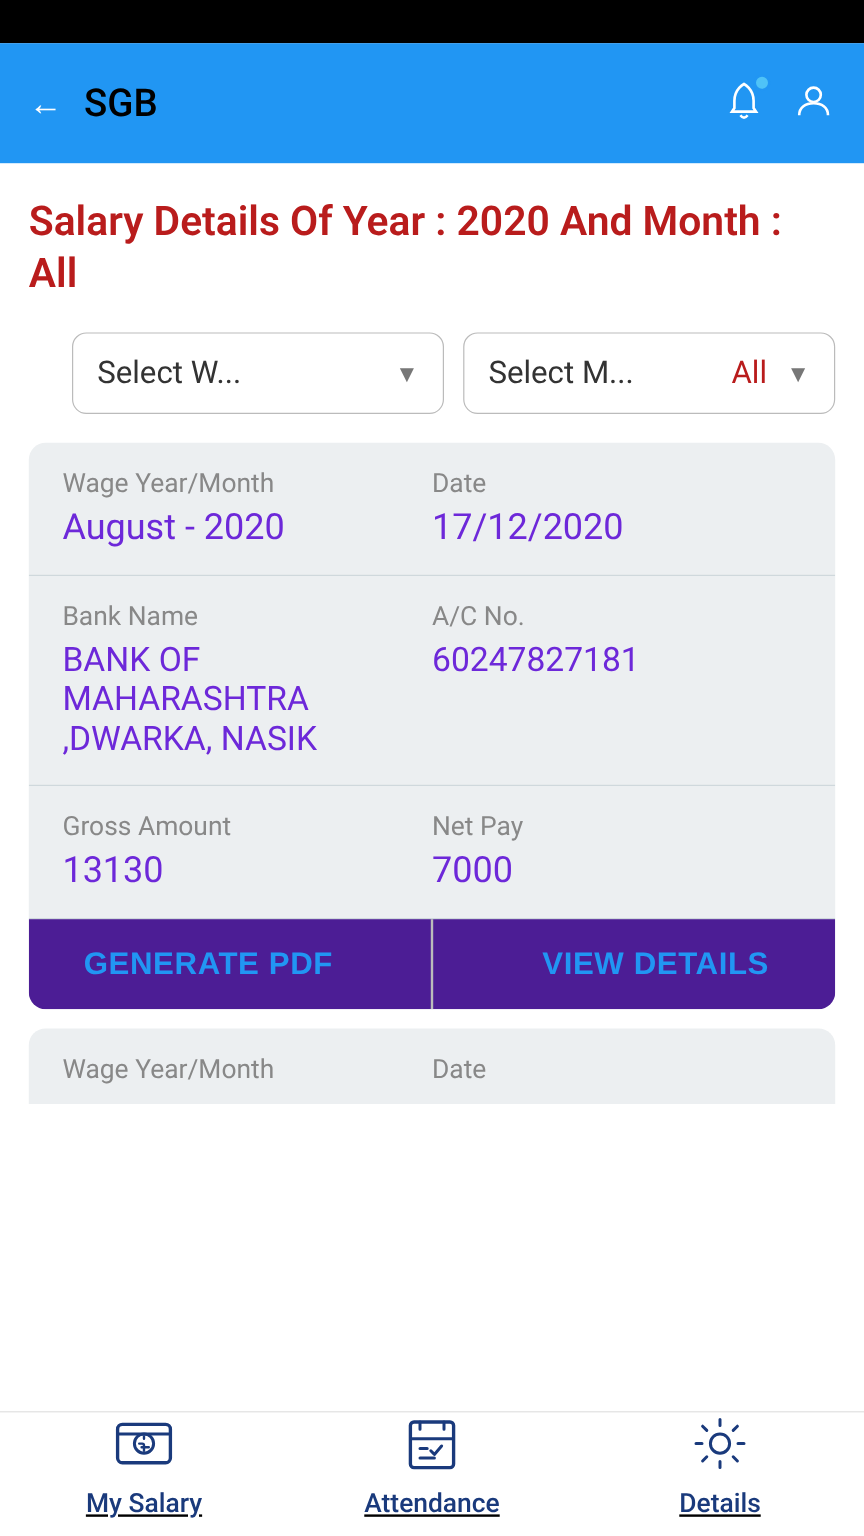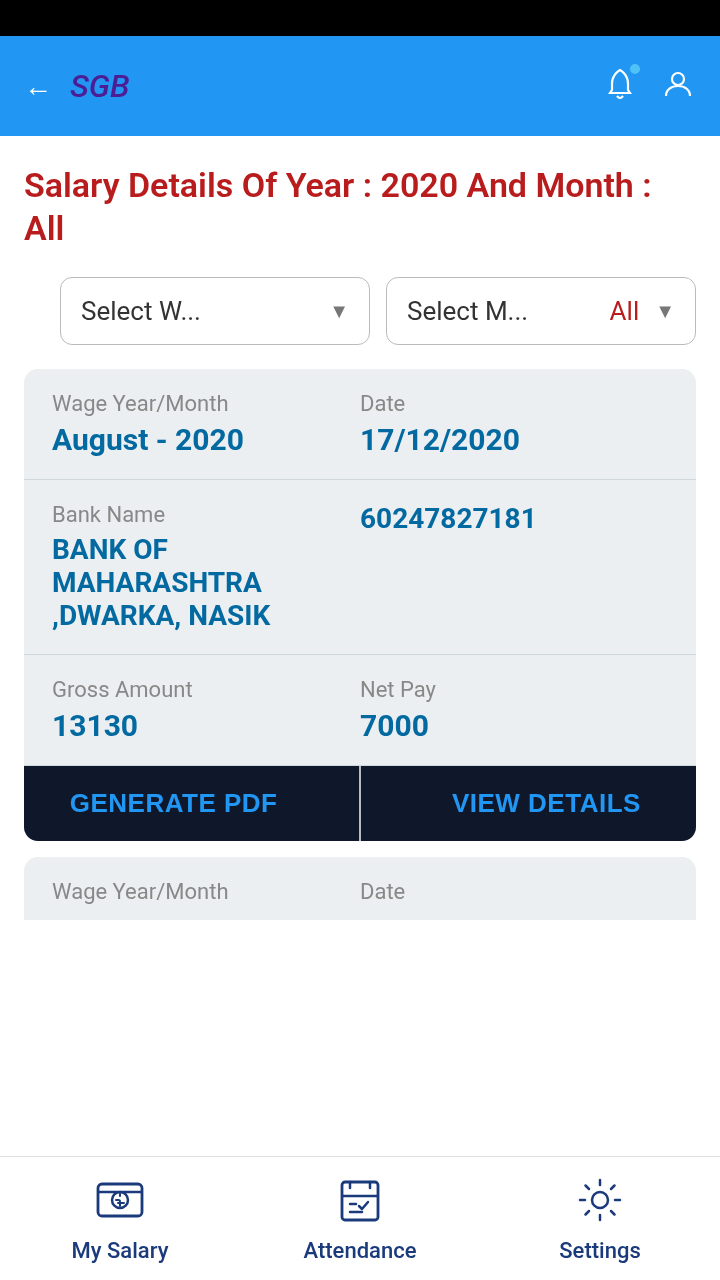--- a/index.html
+++ b/index.html
@@ -29,25 +29,24 @@
       padding: 0 24px;
       position: relative;
     }
     .app-bar-back {
       color: #fff;
       font-size: 28px;
       cursor: pointer;
       margin-right: 18px;
     }
     .app-bar-title {
-      color: #4c1d95;
+      color: #000000;
       font-size: 32px;
       font-weight: 500;
       flex: 1;
-      font-style: italic;
     }
     .app-bar-icons {
       display: flex;
       align-items: center;
       gap: 22px;
     }
     .notification-icon-wrap {
       position: relative;
     }
     .notification-dot {
@@ -131,32 +130,32 @@
     }
     .card-col {
       flex: 1;
     }
     .card-label {
       color: #888;
       font-size: 22px;
       margin-bottom: 6px;
     }
     .card-value {
-      color: #0369a1;
+      color: #6d28d9;
       font-size: 30px;
-      font-weight: 700;
+      font-weight: 400;
     }
     .card-value-large {
       font-size: 28px;
     }
 
     
     .card-actions {
       display: flex;
-      background: #0f172a;
+      background: #4c1d95;
       gap: 36px;
     }
     .card-action-btn {
       flex: 1;
       padding: 22px 10px;
       text-align: center;
       color: #2196F3;
       font-size: 26px;
       font-weight: 700;
       letter-spacing: 0.5px;
@@ -178,25 +177,26 @@
       margin-bottom: 0;
     }
     .partial-section {
       padding: 22px 28px 10px 28px;
     }
 
     
     .bottom-nav {
       background: #fff;
       border-top: 1.5px solid #e0e0e0;
-      height: 124px;
-      display: flex;
-      align-items: center;
+      height: 104px;
+      display: flex;
+      align-items: flex-start;
       justify-content: space-around;
       margin-top: auto;
+      text-decoration: underline;
     }
     .nav-item {
       display: flex;
       flex-direction: column;
       align-items: center;
       gap: 8px;
       cursor: pointer;
       flex: 1;
     }
     .nav-label {
@@ -270,20 +270,21 @@
       </div>
     </div>
 
     <div class="card-section">
       <div class="card-row">
         <div class="card-col">
           <div class="card-label">Bank Name</div>
           <div class="card-value card-value-large">BANK OF MAHARASHTRA ,DWARKA, NASIK</div>
         </div>
         <div class="card-col">
+          <div class="card-label">A/C No.</div>
           <div class="card-value card-value-large">60247827181</div>
         </div>
       </div>
     </div>
 
     <div class="card-section">
       <div class="card-row">
         <div class="card-col">
           <div class="card-label">Gross Amount</div>
           <div class="card-value">13130</div>
@@ -344,16 +345,16 @@
     <span class="nav-label">Attendance</span>
   </div>
 
   <div class="nav-item">
     <div class="nav-icon">
       <svg width="52" height="52" viewBox="0 0 52 52" fill="none">
         <circle cx="26" cy="26" r="8" stroke="#1a3a7c" stroke-width="2.5" fill="none"></circle>
         <path d="M26 6v5M26 41v5M6 26h5M41 26h5M11.5 11.5l3.5 3.5M37 37l3.5 3.5M11.5 40.5l3.5-3.5M37 15l3.5-3.5" stroke="#1a3a7c" stroke-width="2.5" stroke-linecap="round"></path>
       </svg>
     </div>
-    <span class="nav-label">Settings</span>
+    <span class="nav-label">Details</span>
   </div>
 
 </div>
 
 </body></html>

